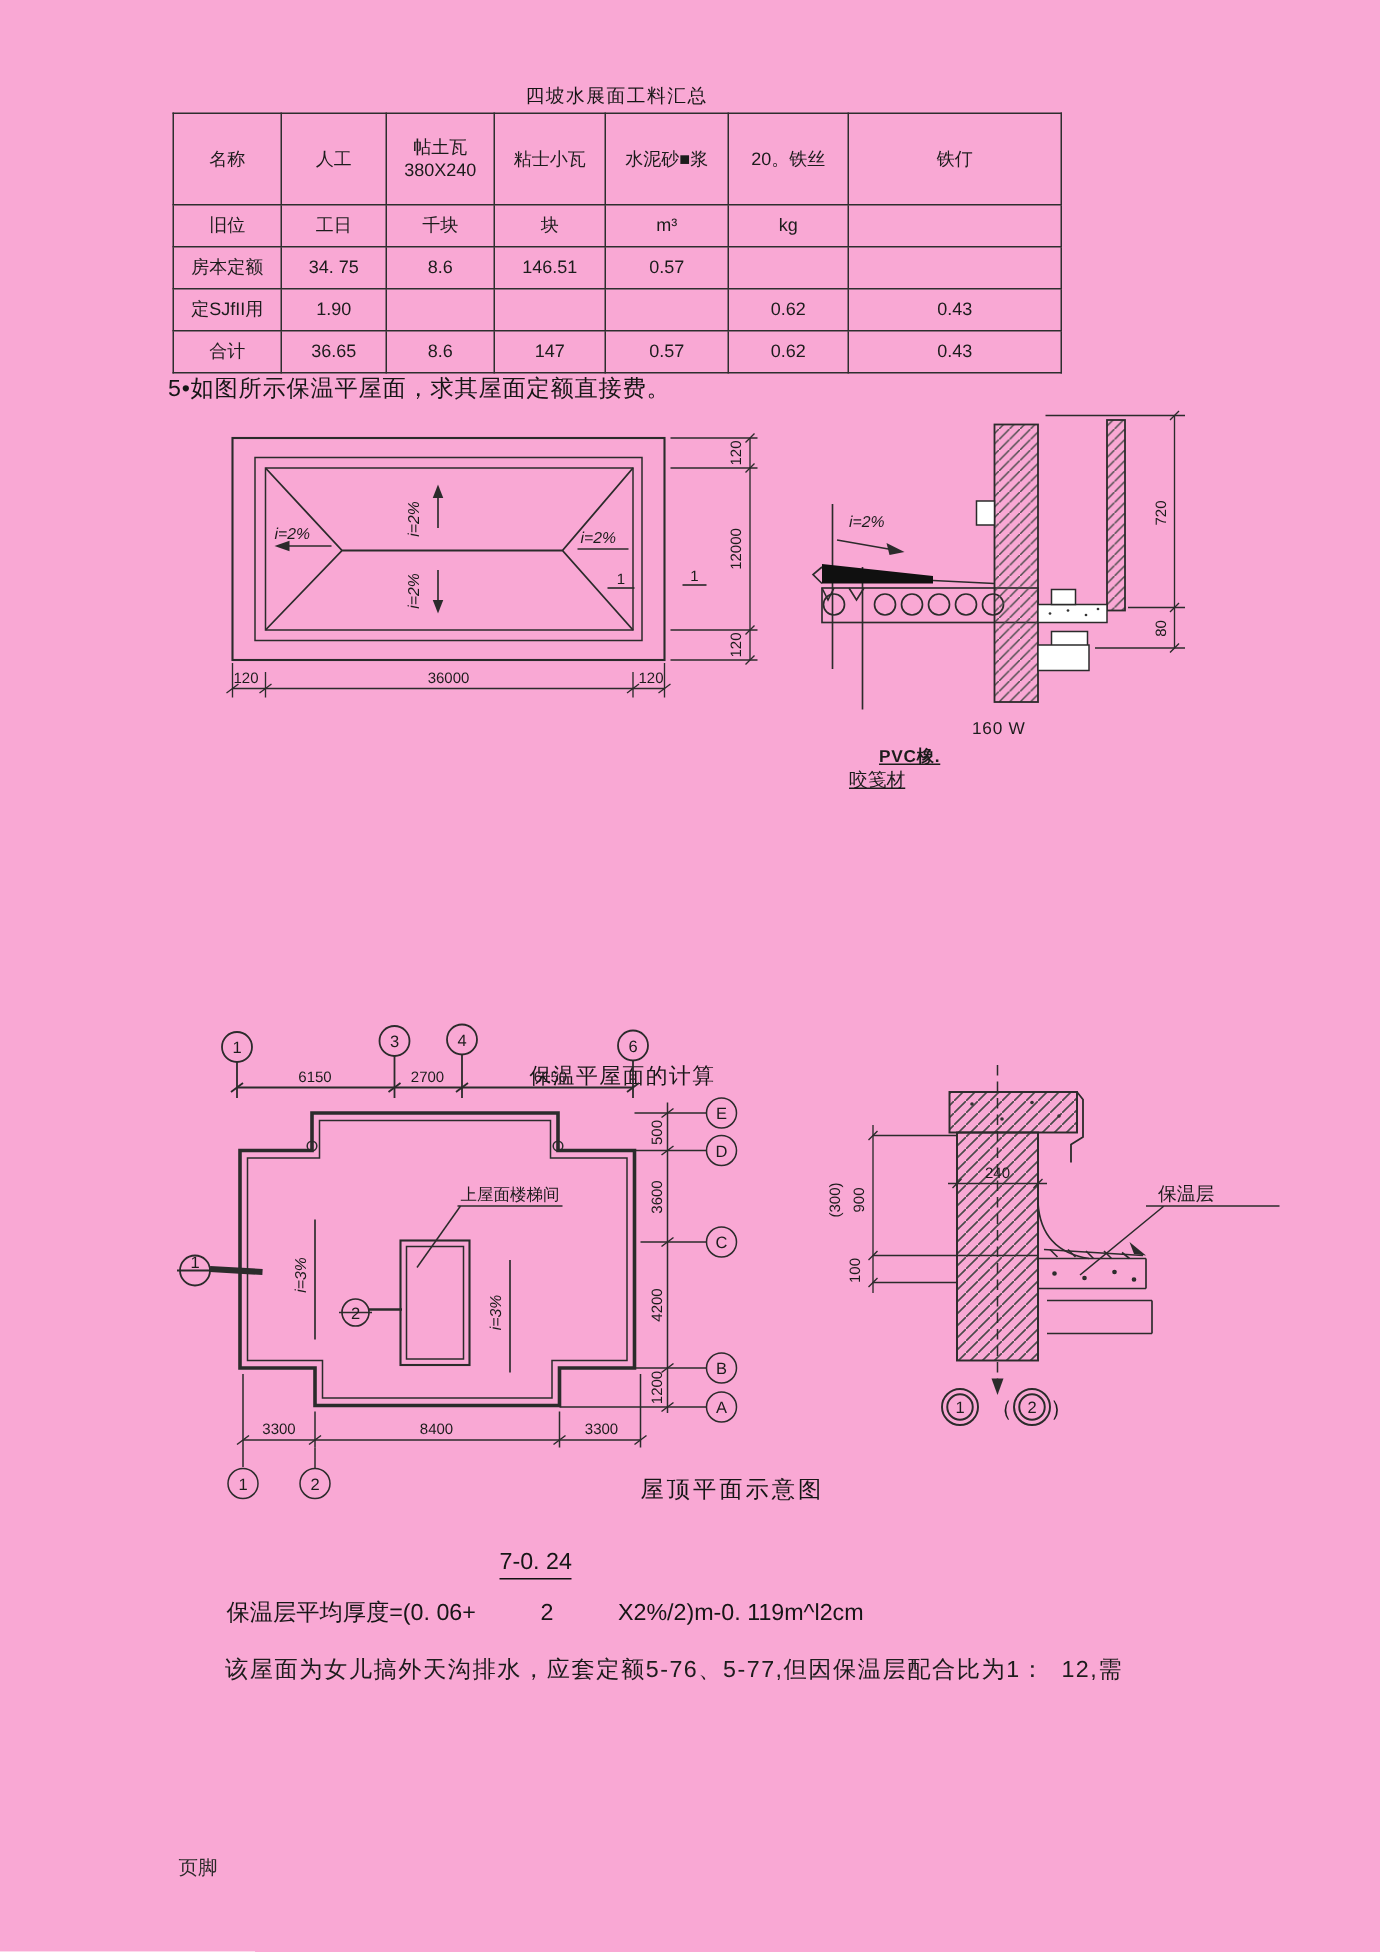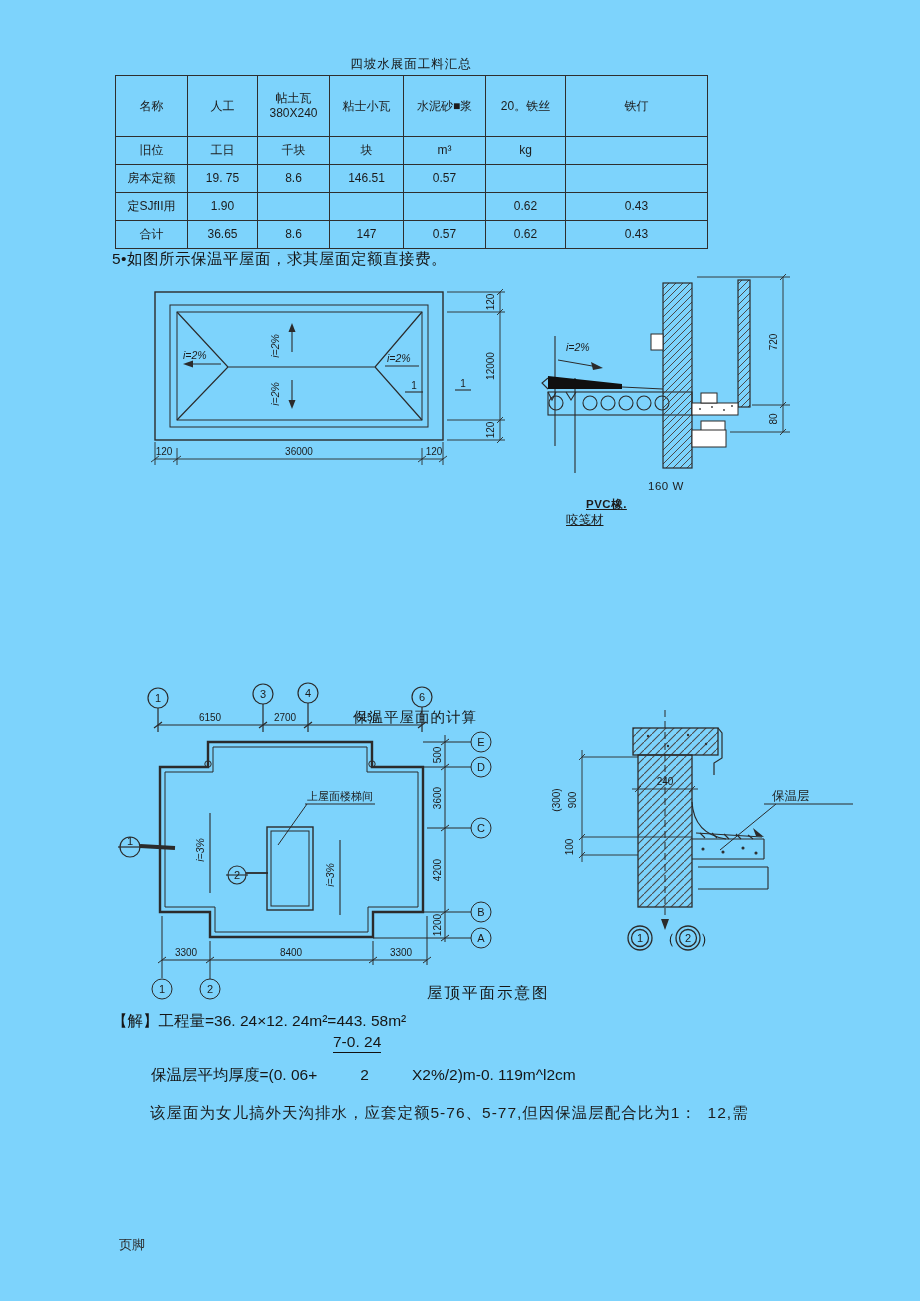--- a/index.html
+++ b/index.html
@@ -1,16 +1,16 @@
 <!DOCTYPE html>
 <html><head>
 <meta charset="utf-8">
 <style>
   html,body{margin:0;padding:0;background:#fff;}
-  #page{position:relative;width:920px;height:1301px;background:#7dd3fc;overflow:hidden;
+  #page{position:relative;width:920px;height:1301px;background:#f9a8d4;overflow:hidden;
         font-family:"Liberation Sans",sans-serif;color:#1c1c1c;}
   .abs{position:absolute;}
   
   #mat-table{position:absolute;left:115px;top:75px;width:592px;border-collapse:collapse;
              table-layout:fixed;font-size:12px;color:#1c1c1c;}
   #mat-table td{border:1.4px solid #2e2e2e;text-align:center;vertical-align:middle;
                 padding:0;height:27px;line-height:1.25;}
   #mat-table tr.hdr td{height:60px;}
   #tbl-title{left:115px;top:56px;width:592px;text-align:center;font-size:12.5px;letter-spacing:1px;}
   
@@ -69,21 +69,21 @@
       <td>旧位</td>
       <td>工日</td>
       <td>千块</td>
       <td>块</td>
       <td>m³</td>
       <td>kg</td>
       <td></td>
     </tr>
     <tr>
       <td>房本定额</td>
-      <td>19. 75</td>
+      <td>34. 75</td>
       <td>8.6</td>
       <td>146.51</td>
       <td>0.57</td>
       <td></td>
       <td></td>
     </tr>
     <tr>
       <td>定SJfII用</td>
       <td>1.90</td>
       <td></td>
@@ -352,20 +352,19 @@
         <circle cx="92" cy="236" r="8.5"></circle>
       <circle cx="140" cy="236" r="12"></circle>
         <circle cx="140" cy="236" r="8.5"></circle>
     </g>
     <text class="bub" x="92" y="240" text-anchor="middle">1</text>
     <text class="bub" x="140" y="240" text-anchor="middle">2</text>
     <text x="112" y="242" style="font-size:15px">（</text>
     <text x="152" y="242" style="font-size:15px">）</text>
   </svg>
 
-  <div id="sol-line1" class="abs cjk">【解】工程量=36. 24×12. 24m²=443. 58m²</div>
   <div id="sol-frac" class="abs cjk">7-0. 24</div>
   <div id="sol-line2" class="abs cjk">保温层平均厚度=(0. 06+          2          X2%/2)m-0. 119m^l2cm</div>
   <div class="abs para" style="top:1103px">该屋面为女儿搞外天沟排水，应套定额5-76、5-77,但因保温层配合比为1：  12,需</div>
 
   <div id="footer" class="abs">页脚</div>
 
 </div>
 
 </body></html>

